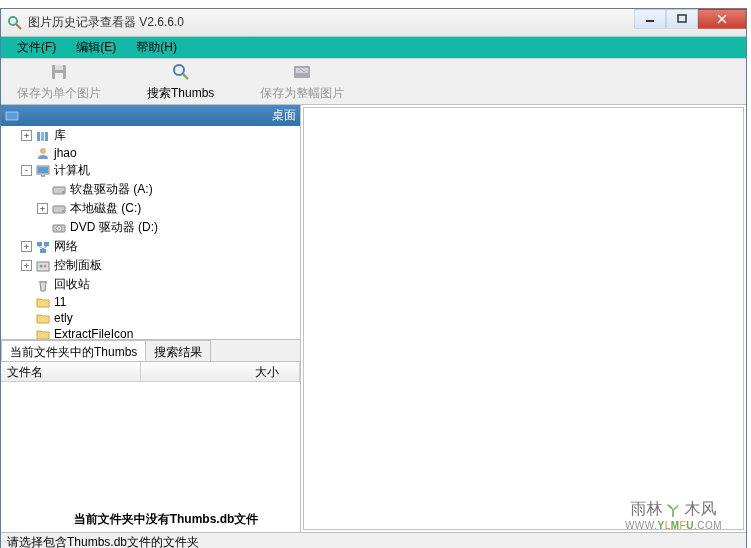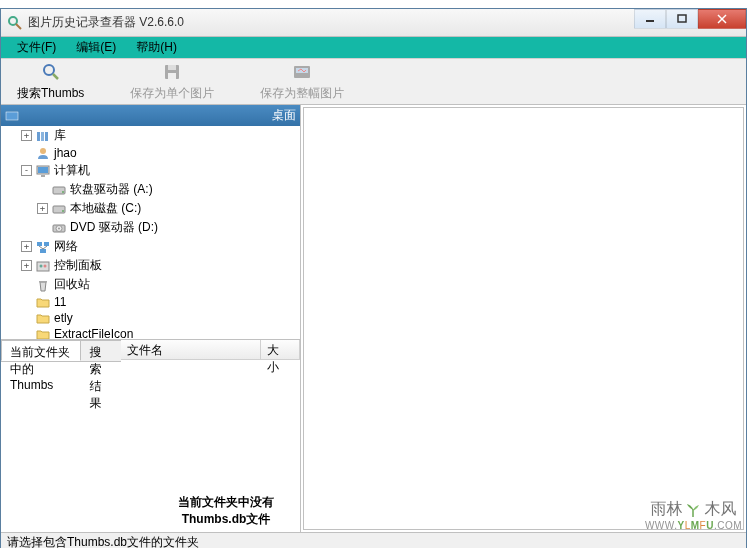--- a/index.html
+++ b/index.html
@@ -31,38 +31,38 @@
     .tree-container { height: 235px; border-bottom: 1px solid #c0c0c0; overflow-y: scroll; overflow-x: hidden; background: #fff; position: relative; }
     .tree-header { background: linear-gradient(to bottom, #4a8bc2, #3472a8); color: #fff; padding: 2px 4px; display: flex; align-items: center; gap: 4px; justify-content: space-between; }
     .tree-header .folder-icon { width: 14px; height: 12px; }
     .tree-node { display: flex; align-items: center; padding: 1px 0; font-size: 12px; cursor: pointer; white-space: nowrap; }
     .expander { width: 11px; height: 11px; border: 1px solid #919191; background: #fff; display: flex; align-items: center; justify-content: center; font-size: 9px; line-height: 1; margin-right: 3px; cursor: pointer; font-family: monospace; color: #555; }
     .expander-space { width: 11px; height: 11px; margin-right: 3px; }
     .node-icon { width: 16px; height: 14px; margin-right: 3px; display: inline-flex; align-items: center; justify-content: center; }
     .indent-2 { padding-left: 20px; }
     .indent-3 { padding-left: 36px; }
     
-    .tabs-container { flex: 1; display: flex; flex-direction: row; min-height: 0; }
+    .tabs-container { flex: 1; display: flex; flex-direction: column; min-height: 0; }
     .tabs-header { height: 22px; background: #f0f0f0; display: flex; border-bottom: 1px solid #c0c0c0; }
     .tab { padding: 3px 8px; border: 1px solid #c0c0c0; border-bottom: none; background: #f0f0f0; font-size: 12px; cursor: pointer; margin-right: -1px; }
     .tab.active { background: #fff; border-bottom: 1px solid #fff; position: relative; z-index: 1; }
     
     .list-container { flex: 1; display: flex; flex-direction: column; background: #fff; min-height: 0; justify-content: flex-end; }
     .list-header { height: 20px; display: flex; border-bottom: 1px solid #d0d0d0; background: linear-gradient(to bottom, #fdfdfd, #ececec); }
     .list-col { padding: 2px 6px; border-right: 1px solid #d0d0d0; font-size: 12px; }
     .list-col.filename { width: 140px; }
     .list-col.size { flex: 1; text-align: right; padding-right: 20px; }
     .list-body { flex: 1; position: relative; }
     .empty-msg { position: absolute; bottom: 4px; left: 0; right: 0; text-align: center; font-size: 12px; font-weight: bold; padding-left: 31px; }
     
     .right-panel { flex: 1; background: #fff; border: 1px solid #c0c0c0; margin: 2px; }
     
     .statusbar { height: 20px; background: #f0f0f0; border-top: 1px solid #c0c0c0; padding: 2px 6px; font-size: 12px; display: flex; align-items: center; }
     
-    .watermark { position: absolute; right: 4px; bottom: 22px; display: flex; flex-direction: column; align-items: center; opacity: 0.9; pointer-events: none; }
+    .watermark { position: absolute; right: 24px; bottom: 22px; display: flex; flex-direction: column; align-items: center; opacity: 0.9; pointer-events: none; }
     .watermark-top { font-size: 16px; color: #666; display: flex; align-items: center; gap: 2px; }
     .watermark-bottom { font-size: 10px; letter-spacing: 0.5px; }
     .wm-green { color: #5a9e3f; font-weight: bold; }
     .wm-orange { color: #d87a2a; }
     .wm-gray { color: #888; }
     
     ::-webkit-scrollbar { width: 17px; }
     ::-webkit-scrollbar-track { background: #f0f0f0; border-left: 1px solid #ddd; }
     ::-webkit-scrollbar-thumb { background: #c8c8c8; border: 1px solid #a0a0a0; }
     ::-webkit-scrollbar-button { background: #e8e8e8; height: 17px; border: 1px solid #c0c0c0; }
@@ -100,34 +100,34 @@
     </div>
   </div>
 
   <div class="menubar">
     <div class="menu-item">文件(F)</div>
     <div class="menu-item">编辑(E)</div>
     <div class="menu-item">帮助(H)</div>
   </div>
 
   <div class="toolbar">
-    <div class="tool-btn">
-      <span class="tool-icon"><svg viewBox="0 0 20 20">
-            <circle cx="8" cy="8" r="5" fill="none" stroke="#4a7ab8" stroke-width="2"></circle>
-            <line x1="12" y1="12" x2="17" y2="17" stroke="#8a6" stroke-width="2.5"></line>
-          </svg></span>
-      <span>搜索Thumbs</span>
-    </div>
     <div class="tool-btn disabled">
       <span class="tool-icon"><svg viewBox="0 0 20 20">
             <rect x="3" y="3" width="14" height="14" fill="#aaa" rx="1"></rect>
             <rect x="6" y="3" width="8" height="5" fill="#ddd"></rect>
             <rect x="6" y="11" width="8" height="6" fill="#eee"></rect>
           </svg></span>
       <span>保存为单个图片</span>
+    </div>
+    <div class="tool-btn">
+      <span class="tool-icon"><svg viewBox="0 0 20 20">
+            <circle cx="8" cy="8" r="5" fill="none" stroke="#4a7ab8" stroke-width="2"></circle>
+            <line x1="12" y1="12" x2="17" y2="17" stroke="#8a6" stroke-width="2.5"></line>
+          </svg></span>
+      <span>搜索Thumbs</span>
     </div>
     <div class="tool-btn disabled">
       <span class="tool-icon"><svg viewBox="0 0 20 20">
             <rect x="2" y="4" width="16" height="12" fill="#aaa" rx="1"></rect>
             <rect x="4" y="6" width="12" height="5" fill="#c8d8e8"></rect>
             <path d="M6 9 L9 7 L12 10 L14 8" stroke="#e88" fill="none"></path>
           </svg></span>
       <span>保存为整幅图片</span>
     </div>
   </div>

